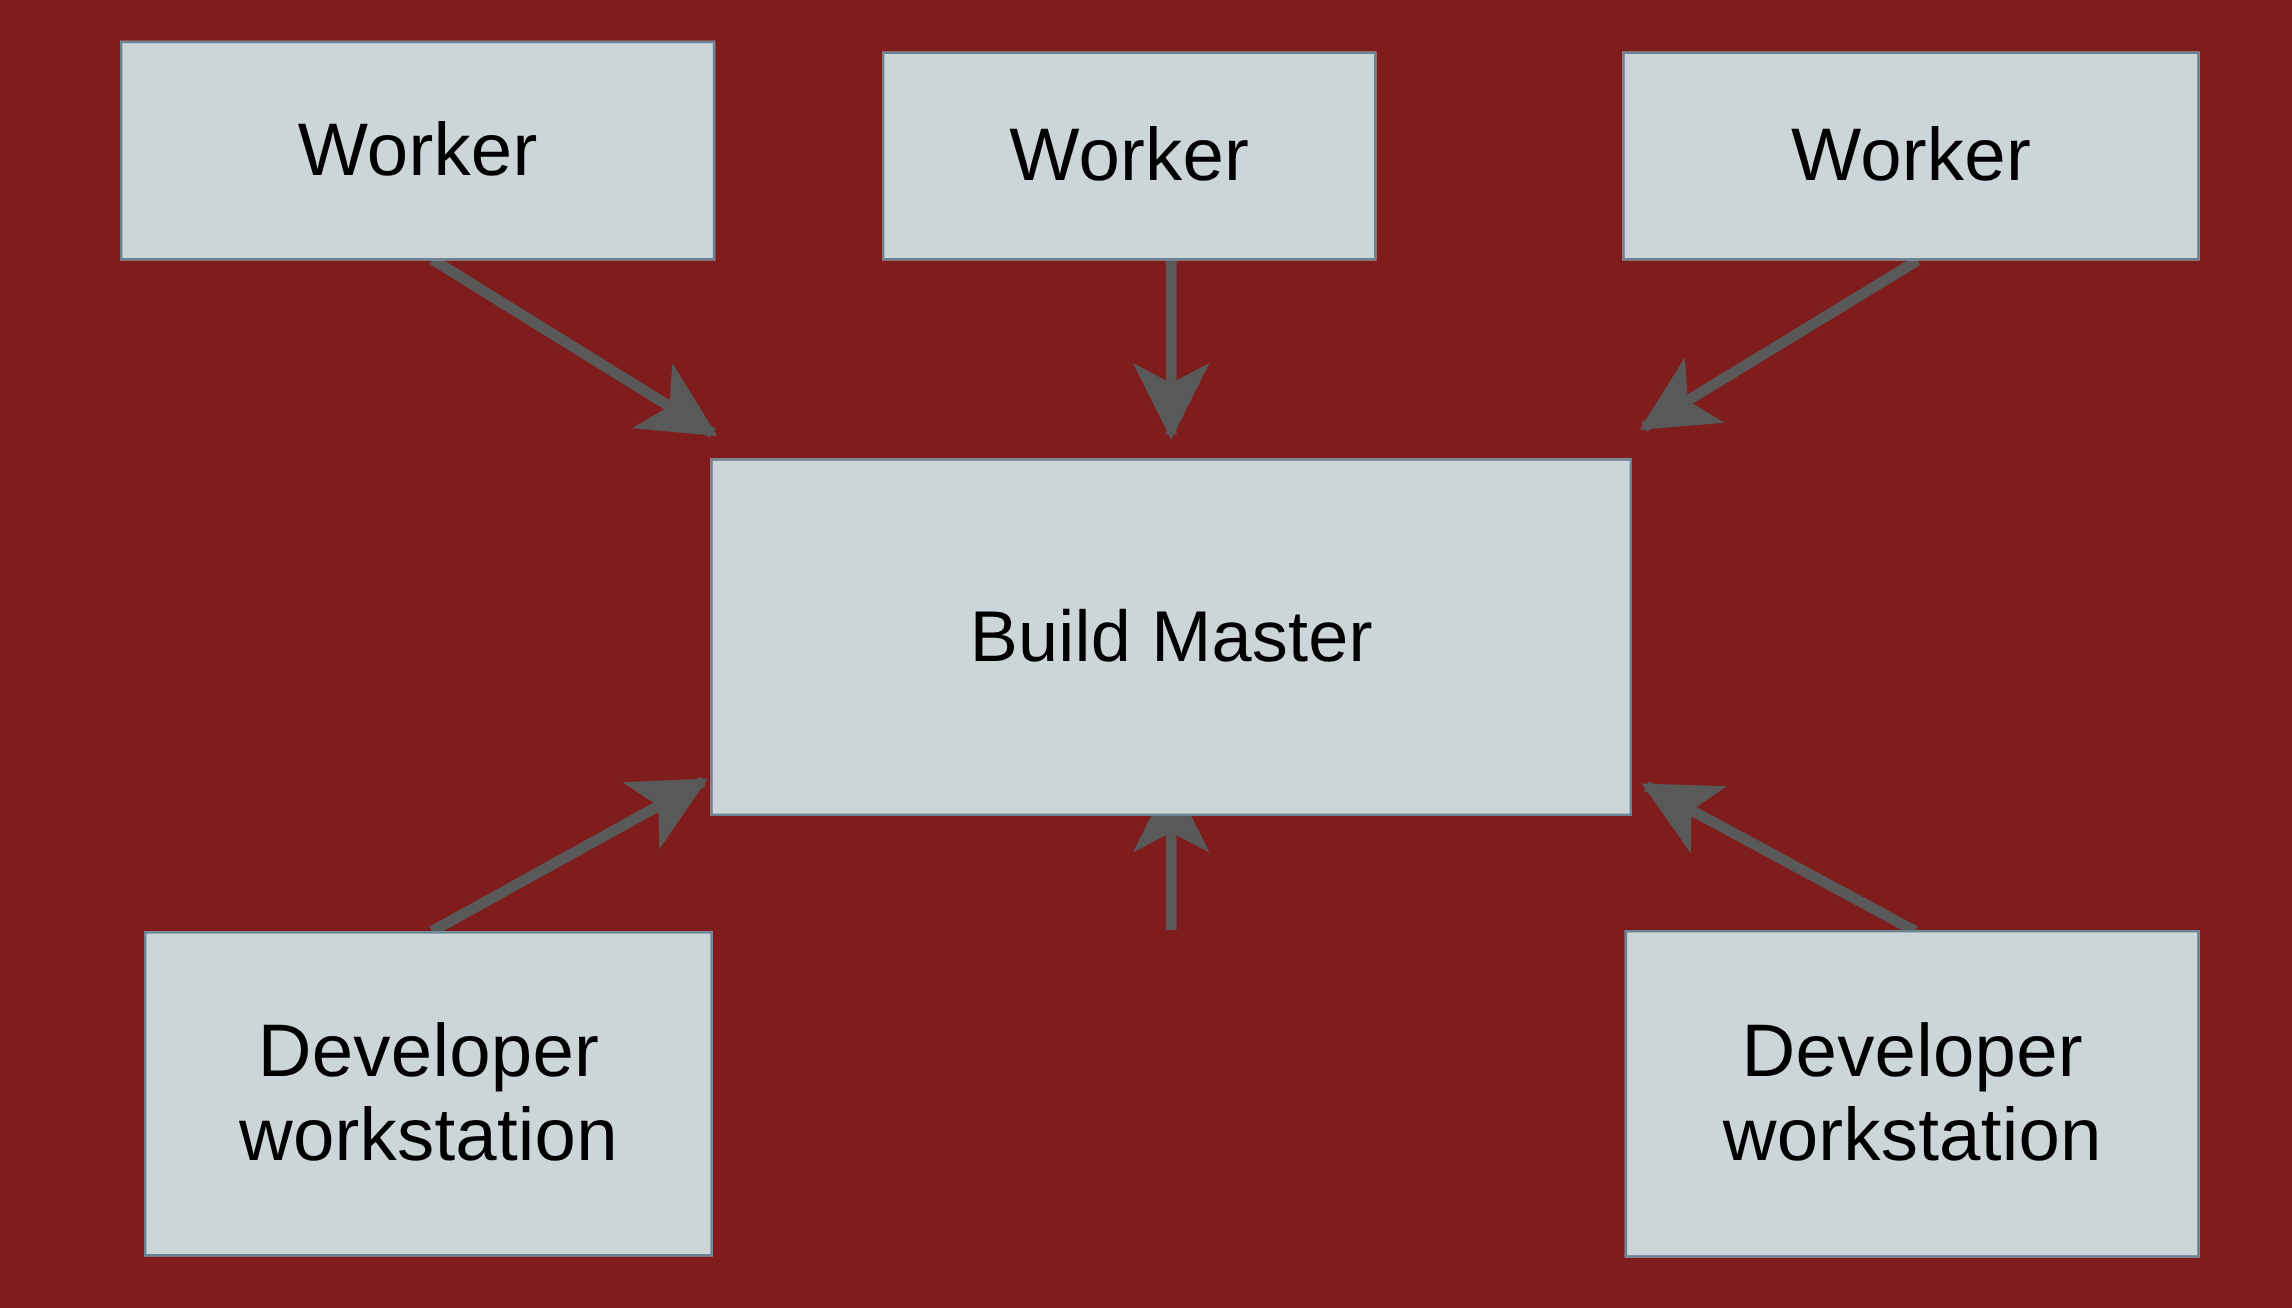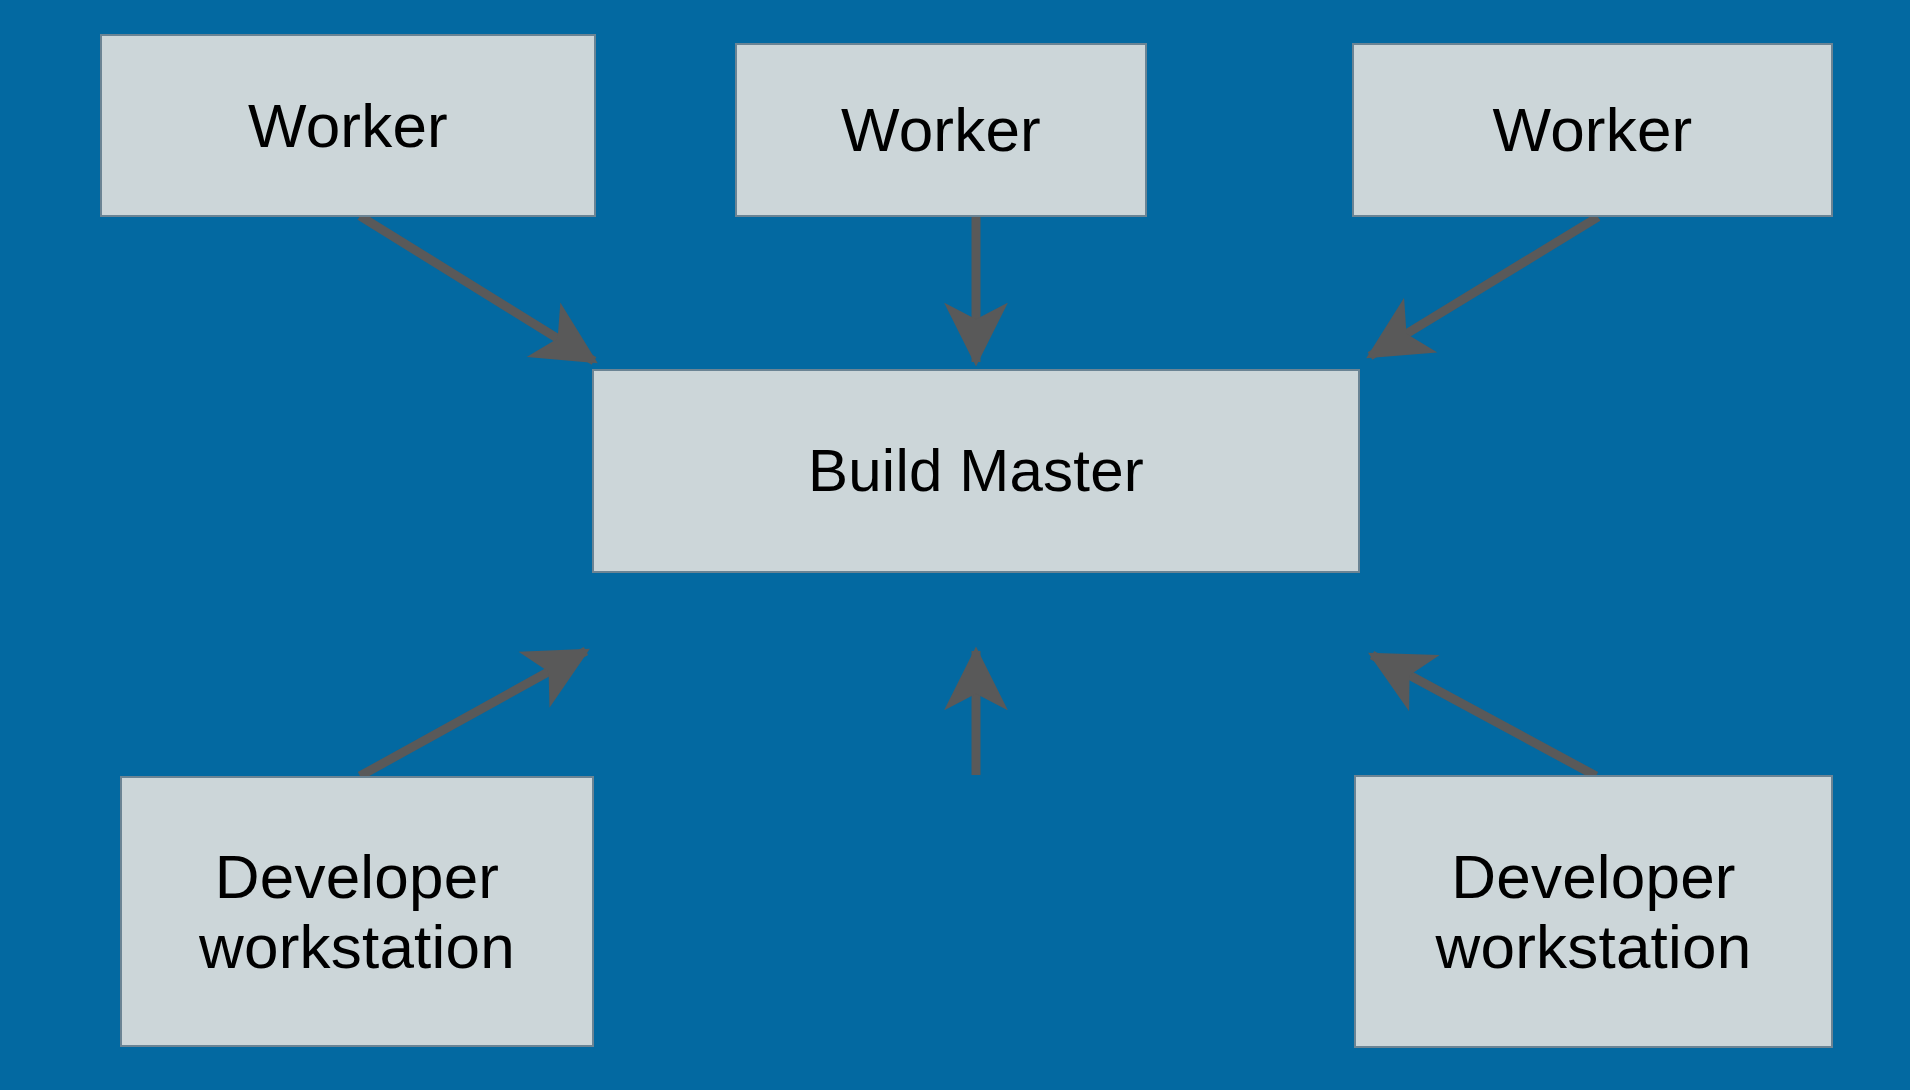--- a/index.html
+++ b/index.html
@@ -9,21 +9,21 @@
     background: #ffffff;
   }
   body {
     font-family: "Liberation Sans", sans-serif;
     -webkit-font-smoothing: antialiased;
   }
   #canvas {
     position: relative;
     width: 1910px;
     height: 1090px;
-    background: #0369a1;
+    background: #7f1d1d;
     overflow: hidden;
   }
   #edge-layer {
     position: absolute;
     left: 0;
     top: 0;
     width: 1910px;
     height: 1090px;
     pointer-events: none;
   }
@@ -42,21 +42,21 @@
     font-weight: 400;
     letter-spacing: 0.2px;
     line-height: 1.12;
     white-space: pre-line;
     padding: 0 8px;
   }
   
   #node-worker-1 { left: 100px;  top: 34px;  width: 496px; height: 183px; }
   #node-worker-2 { left: 735px;  top: 43px;  width: 412px; height: 174px; }
   #node-worker-3 { left: 1352px; top: 43px;  width: 481px; height: 174px; }
-  #node-build-master { left: 592px; top: 369px; width: 768px; height: 204px; }
+  #node-build-master { left: 592px; top: 382px; width: 768px; height: 298px; }
   #node-dev-workstation-left  { left: 120px;  top: 776px; width: 474px; height: 271px; }
   #node-ci-server             { left: 740px;  top: 775px; width: 473px; height: 273px; }
   #node-dev-workstation-right { left: 1354px; top: 775px; width: 479px; height: 273px; }
 
   #node-worker-1 .node-label,
   #node-worker-2 .node-label,
   #node-worker-3 .node-label { font-size: 62px; }
   #node-build-master .node-label { font-size: 60px; }
   #node-ci-server .node-label { font-size: 62px; }
   #node-dev-workstation-left .node-label,

